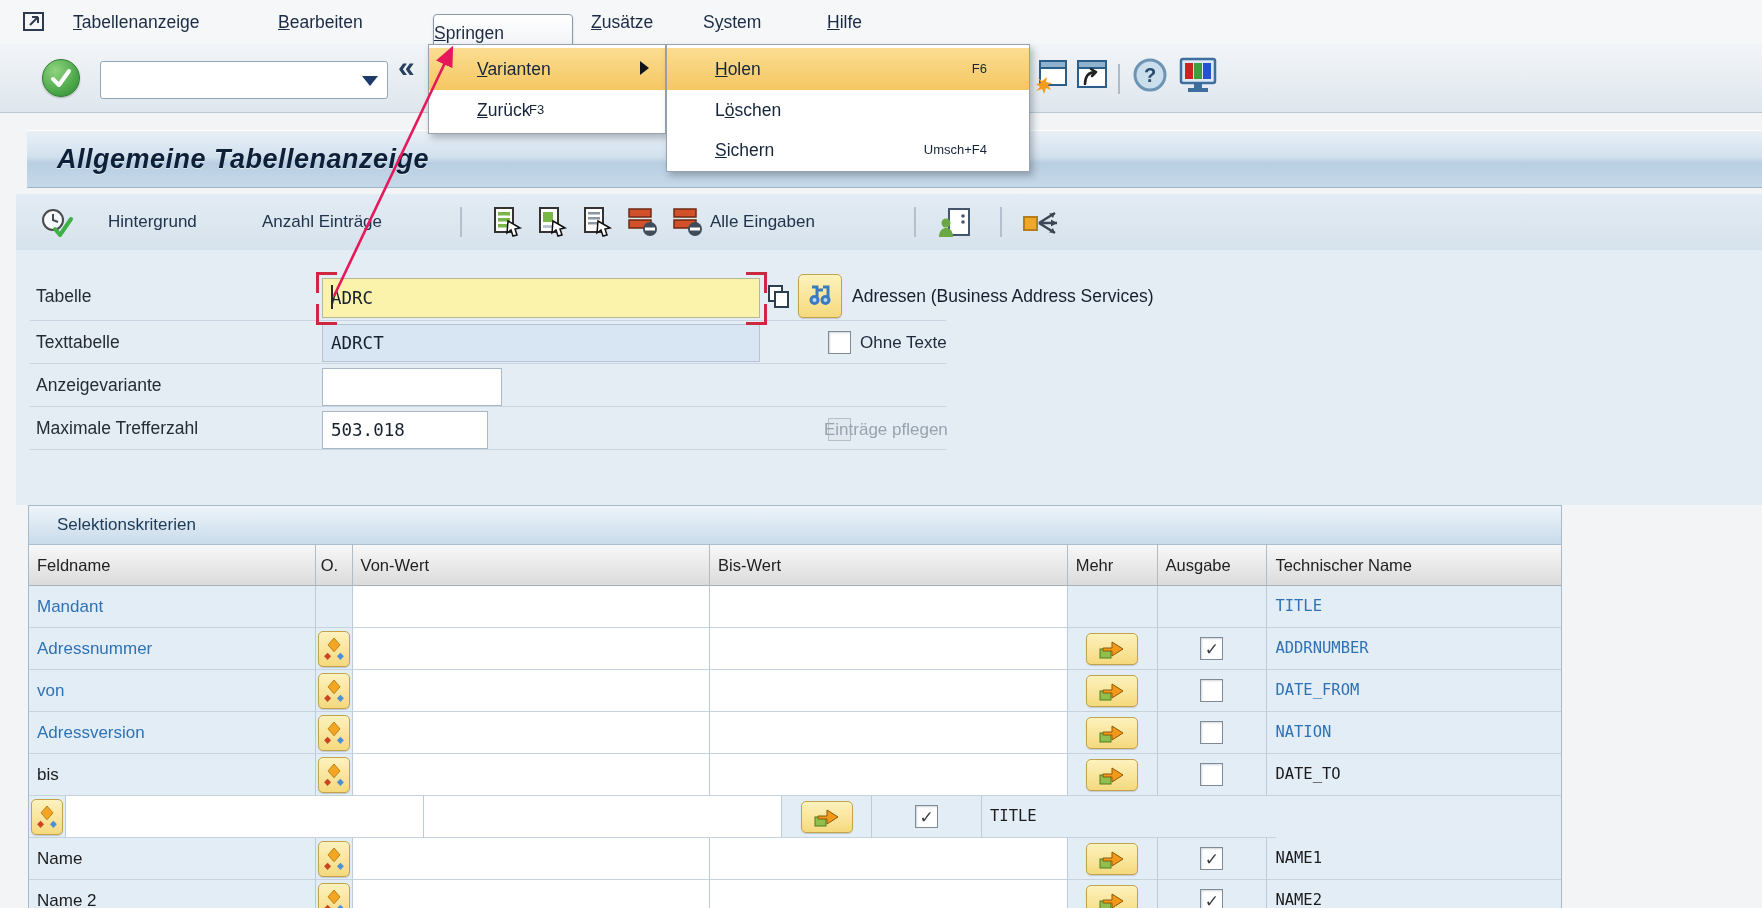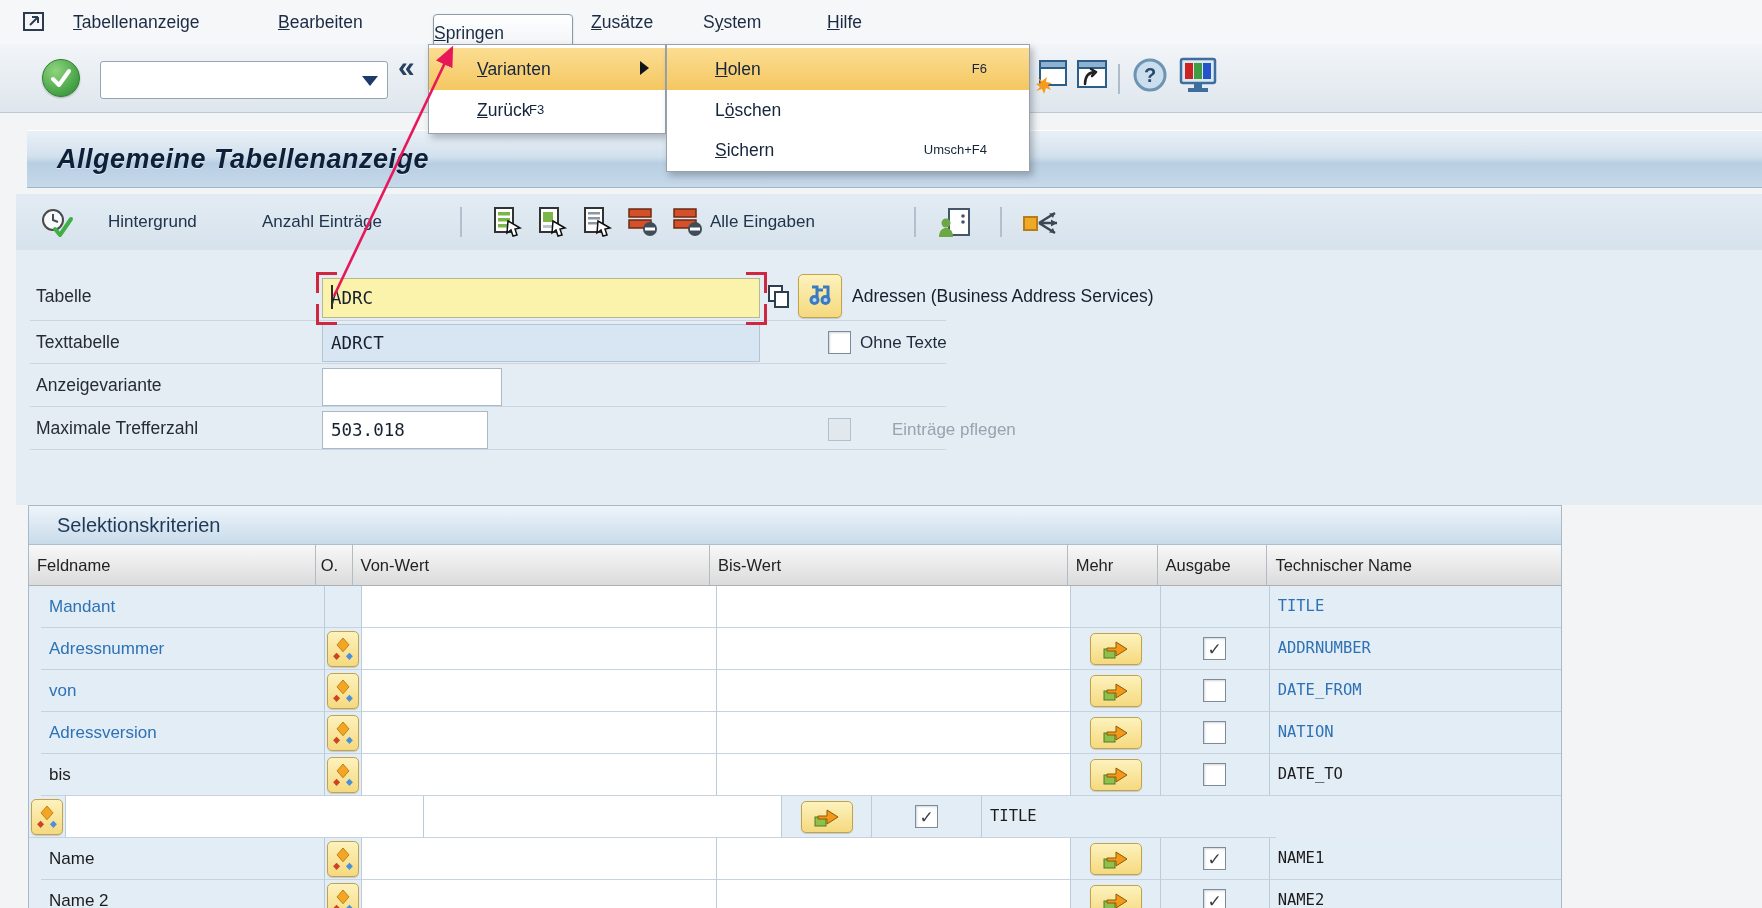--- a/index.html
+++ b/index.html
@@ -80,29 +80,29 @@
 
   
   .ybtn{display:inline-flex;align-items:center;justify-content:center;
         background:linear-gradient(#fdf2bd,#f5d97e);border:1px solid #c2a24a;border-radius:5px;
         box-shadow:0 1px 1px rgba(0,0,0,.15);padding:0;cursor:pointer;}
 
   
   .groupbox{position:absolute;left:28px;top:505px;width:1534px;height:420px;background:#e4edf5;
             border:1px solid #a8bac9;box-sizing:border-box;}
   .gb-head{height:38px;background:linear-gradient(#eef4fa,#c8dbea);border-bottom:1px solid #aabfd0;}
-  .gb-head .t{padding-left:28px;line-height:38px;font-size:20px;color:#1c3a57;}
+  .gb-head .t{padding-left:28px;line-height:38px;font-size:17px;color:#1c3a57;}
   .thead{display:flex;height:41px;}
   .th{box-sizing:border-box;background:linear-gradient(#f8f8f8,#dbdbdb);border-right:1px solid #b2bac2;
       border-bottom:1px solid #a8b0b8;font-size:16.5px;color:#222;line-height:40px;padding-left:8px;
       overflow:hidden;white-space:nowrap;}
   .trow{display:flex;height:42px;}
   .cell{box-sizing:border-box;border-right:1px solid #bccbd9;border-bottom:1px solid #c6d3df;
         overflow:hidden;white-space:nowrap;}
-  .c-feld{background:#e3edf6;font-size:17px;line-height:41px;padding-left:8px;color:#1c1c1c;margin-left:12px;}
+  .c-feld{background:#e3edf6;font-size:17px;line-height:41px;padding-left:8px;color:#1c1c1c;}
   .c-feld span[data-key="true"]{color:#2e72b5;}
   .c-o{background:#e3edf6;display:flex;align-items:center;justify-content:center;}
   .c-von,.c-bis{background:#ffffff;}
   .c-mehr{background:#e3edf6;display:flex;align-items:center;justify-content:center;}
   .c-aus{background:#e3edf6;display:flex;align-items:center;justify-content:center;}
   .c-tech{background:#e3edf6;font-family:"DejaVu Sans Mono",monospace;font-size:15.5px;line-height:41px;
           padding-left:8px;color:#1c1c1c;}
   .c-tech span[data-key="true"]{color:#2e72b5;}
   .w-feld{width:287px;}.w-o{width:37px;}.w-von{width:358px;}.w-bis{width:358px;}
   .w-mehr{width:90px;}.w-aus{width:110px;}.w-tech{width:294px;border-right:none;}
@@ -307,21 +307,21 @@
     <div class="field" style="left:306px;top:118px;width:178px;height:36px">
       <input class="mono" value="" style="">
     </div>
     <div class="fsep" style="top:156px"></div>
 
     <span class="flabel" style="top:157px">Maximale Trefferzahl</span>
     <div class="field" style="left:306px;top:161px;width:164px;height:36px">
       <input class="mono" value="503.018" style="">
     </div>
     <span class="cb" style="position:absolute;left:812px;top:168px" data-enabled="false" data-state="unchecked"></span>
-    <span class="cblabel" style="left:876px;top:170px" data-enabled="false">Einträge pflegen</span>
+    <span class="cblabel" style="left:808px;top:170px" data-enabled="false">Einträge pflegen</span>
     <div class="fsep" style="top:199px"></div>
   </div>
 
   <div class="bracket br-tl" style="left:316px;top:272px"></div>
   <div class="bracket br-tr" style="left:746px;top:272px"></div>
   <div class="bracket br-bl" style="left:316px;top:304px"></div>
   <div class="bracket br-br" style="left:746px;top:304px"></div>
 
   <div class="groupbox">
     <div class="gb-head">

